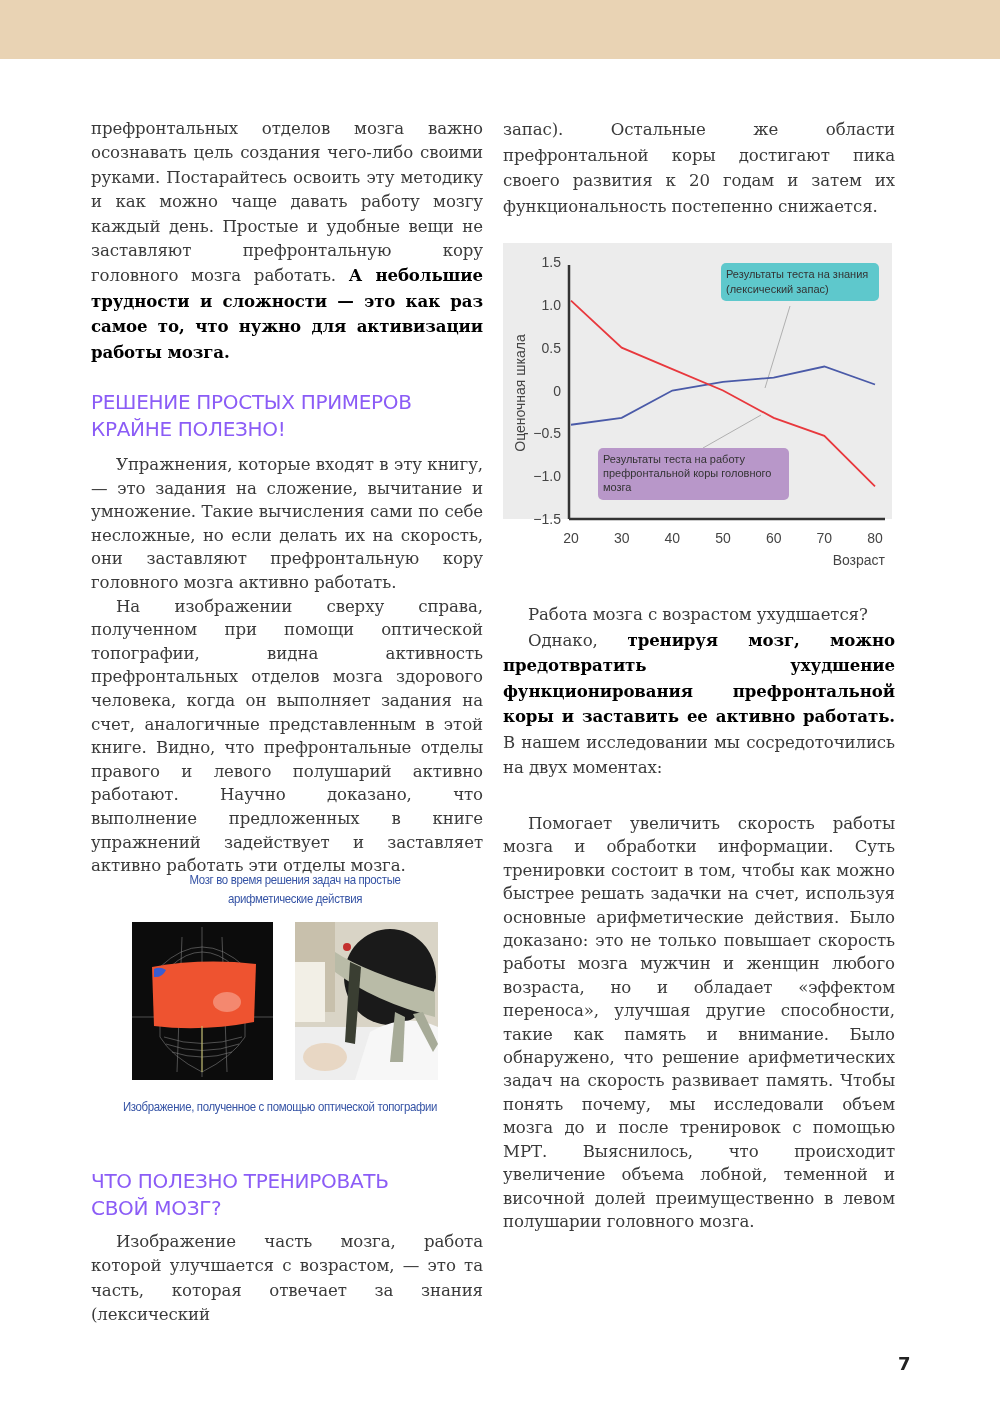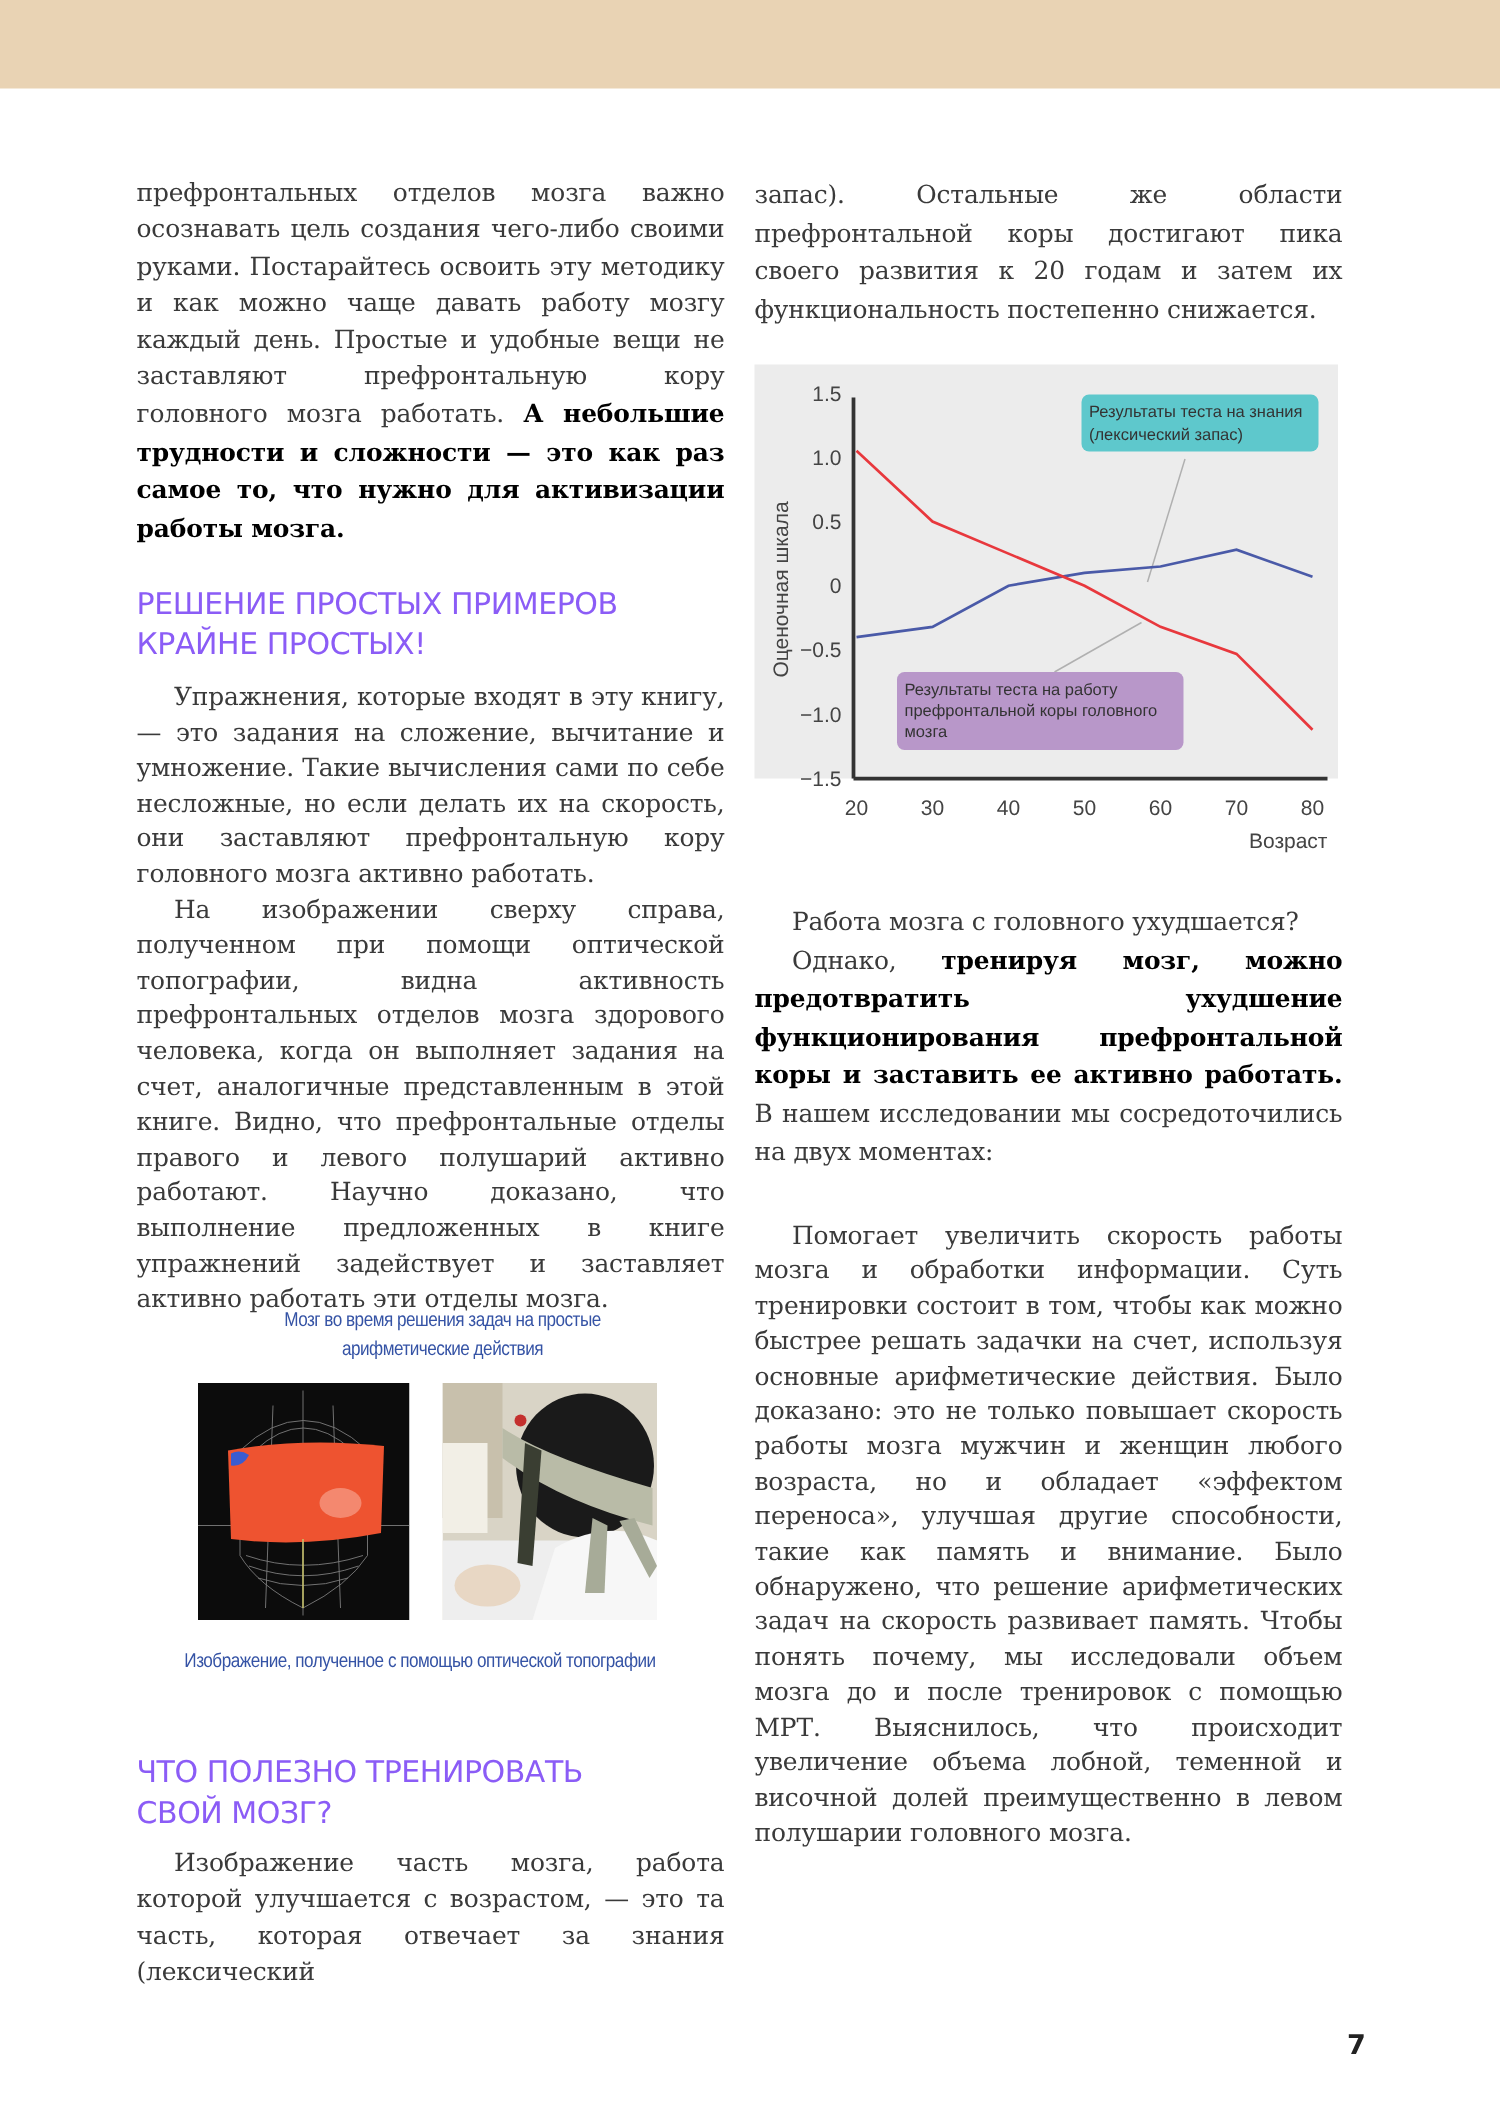--- a/index.html
+++ b/index.html
@@ -24,21 +24,21 @@
 <body>
 
 <div class="topbar"></div>
 
 <div class="col col-left">
   <p class="txt"><span>префронтальных отделов мозга важно осознавать цель создания чего-либо своими руками. Постарайтесь освоить эту методику и как можно чаще давать работу мозгу каждый день. Простые и удобные вещи не заставляют префронтальную кору головного мозга работать. </span><b>А небольшие трудности и сложности — это как раз самое то, что нужно для активизации работы мозга.</b></p>
 
   <div style="height:24px"></div>
   <h2 class="h-blue">
     <span>РЕШЕНИЕ ПРОСТЫХ ПРИМЕРОВ</span><br>
-    <span>КРАЙНЕ ПРОСТЫХ!</span>
+    <span>КРАЙНЕ ПОЛЕЗНО!</span>
   </h2>
   <div style="height:10px"></div>
   <p class="txt indent" style="line-height:23.6px">Упражнения, которые входят в эту книгу, — это задания на сложение, вычитание и умножение. Такие вычисления сами по себе несложные, но если делать их на скорость, они заставляют префронтальную кору головного мозга активно работать.</p>
   <p class="txt indent" style="line-height:23.6px">На изображении сверху справа, полученном при помощи оптической топографии, видна активность префронтальных отделов мозга здорового человека, когда он выполняет задания на счет, аналогичные представленным в этой книге. Видно, что префронтальные отделы правого и левого полушарий активно работают. Научно доказано, что выполнение предложенных в книге упражнений задействует и заставляет активно работать эти отделы мозга.</p>
 </div>
 
 <div style="position:absolute; left:120px; top:870px; width:350px;">
   <div class="figure-cap">
     <span>Мозг во время решения задач на простые</span><br>
     <span>арифметические действия</span>
@@ -136,21 +136,21 @@
       <tspan id="ann0l1" x="223" y="35">Результаты теста на знания</tspan><tspan id="ann0l2" x="223" y="50">(лексический запас)</tspan>
     </text>
     <rect id="ann1box" x="95" y="205" width="191" height="52" rx="5" fill="#b897c9"></rect>
     <text font-family="Liberation Sans, sans-serif" font-size="11" fill="#333">
       <tspan id="ann1l1" x="100" y="220">Результаты теста на работу</tspan><tspan id="ann1l2" x="100" y="234">префронтальной коры головного</tspan><tspan id="ann1l3" x="100" y="248">мозга</tspan>
     </text>
   </svg>
 </div>
 
 <div class="col" style="left:503px; top:602px;">
-  <p class="txt indent" style="line-height:25.5px">Работа мозга с головного ухудшается?</p>
+  <p class="txt indent" style="line-height:25.5px">Работа мозга с возрастом ухудшается?</p>
   <p class="txt indent" style="line-height:25.5px"><span>Однако, </span><b>тренируя мозг, можно предотвратить ухудшение функционирования префронтальной коры и заставить ее активно работать.</b><span> В нашем исследовании мы сосредоточились на двух моментах:</span></p>
 </div>
 
 <div class="col" style="left:503px; top:798px;">
   <div style="height:14px"></div>
   <p class="txt indent" style="line-height:23.4px">Помогает увеличить скорость работы мозга и обработки информации. Суть тренировки состоит в том, чтобы как можно быстрее решать задачки на счет, используя основные арифметические действия. Было доказано: это не только повышает скорость работы мозга мужчин и женщин любого возраста, но и обладает «эффектом переноса», улучшая другие способности, такие как память и внимание. Было обнаружено, что решение арифметических задач на скорость развивает память. Чтобы понять почему, мы исследовали объем мозга до и после тренировок с помощью МРТ. Выяснилось, что происходит увеличение объема лобной, теменной и височной долей преимущественно в левом полушарии головного мозга.</p>
 </div>
 
 <div class="page-num">7</div>
 

